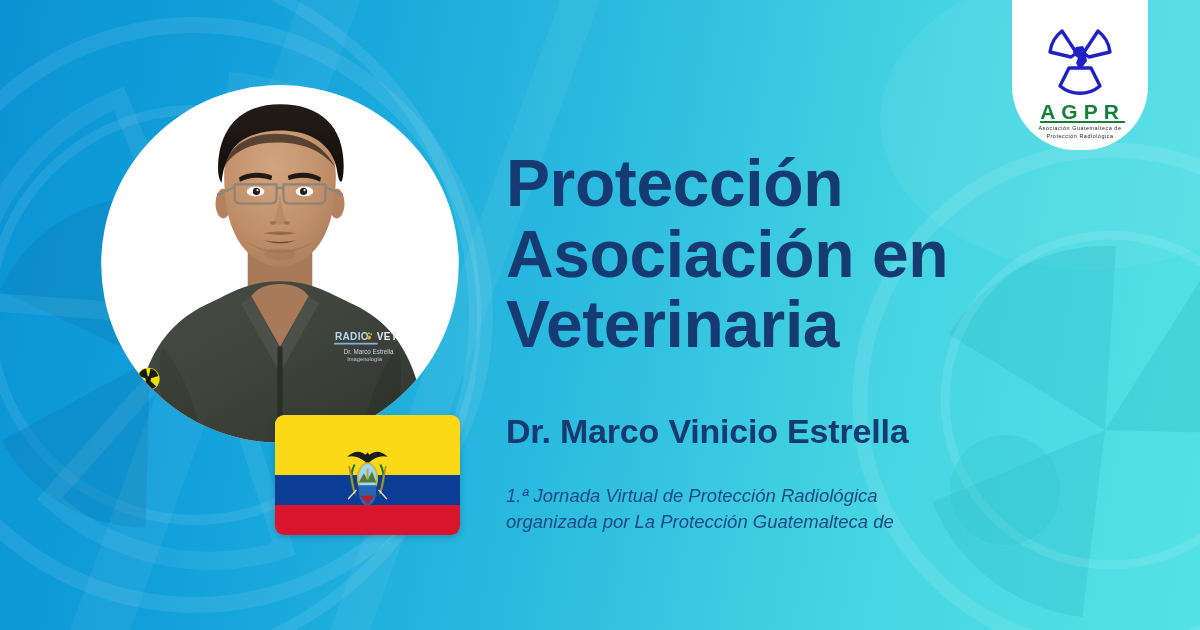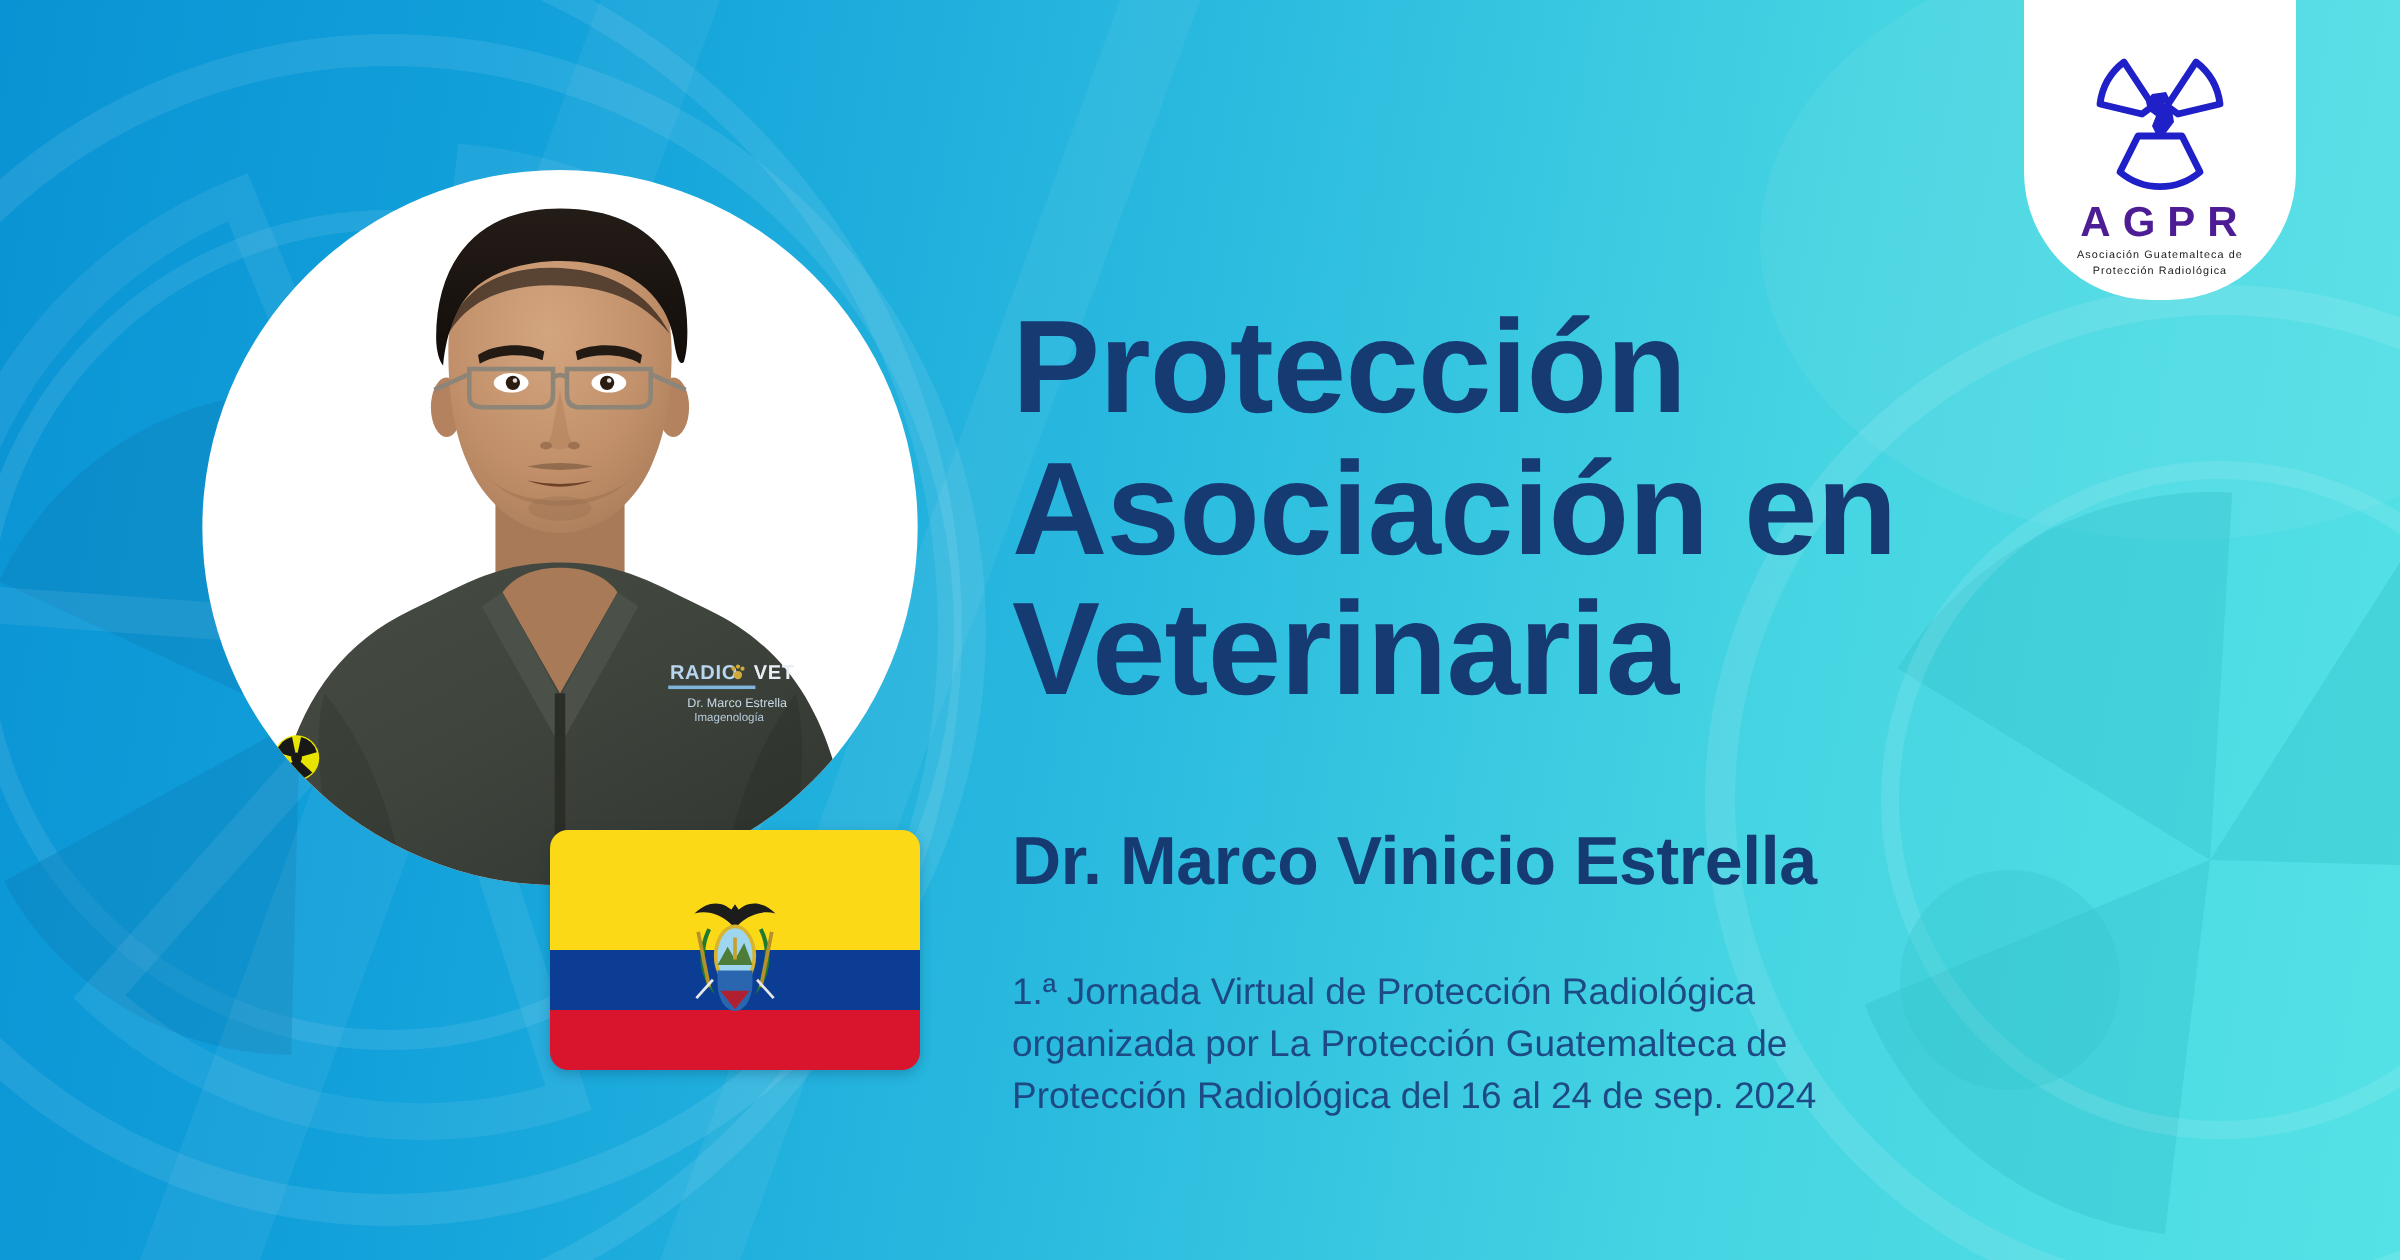--- a/index.html
+++ b/index.html
@@ -52,22 +52,23 @@
     width:136px; height:190px;
     background:#ffffff;
     border-radius:0 0 64px 64px;
     display:flex; flex-direction:column;
     align-items:center; justify-content:flex-end;
     padding-bottom:10px;
   }
   #logo-mark { width:84px; height:72px; display:block; }
   #logo-acronym {
     font-size:21px; font-weight:700; letter-spacing:6px;
-    color:#4c1d95; margin-top:1px; padding-left:5px;
+    color:#15803d; margin-top:1px; padding-left:5px;
     font-family:"Liberation Sans", sans-serif;
+    text-decoration:underline;
   }
   .logo-sub {
     font-size:5.4px; color:#1a1a1a; letter-spacing:.55px;
     line-height:1.5; text-align:center; white-space:nowrap;
     font-family:"Liberation Sans", sans-serif;
   }
 
   
   #text-block {
     position:absolute;
@@ -81,21 +82,21 @@
   #speaker-name {
     margin-top:52px;
     font-size:34px; font-weight:700;
     color:#163a72; letter-spacing:-.2px;
   }
   #event-info {
     margin-top:32px;
     font-size:18.5px; font-weight:400; line-height:1.42;
     color:#1d4a84;
   }
-  #event-info div { white-space:nowrap; }
+  #event-info div { white-space:nowrap;font-style:italic; }
 </style>
 </head>
 <body>
 
 <div id="banner">
 
   <svg class="bg-layer" width="1200" height="630" viewBox="0 0 1200 630">
     <defs>
       <clipPath id="clipAll">
           <rect x="0" y="0" width="1200" height="630"></rect>
@@ -321,17 +322,16 @@
       <div>Protección</div>
       <div>Asociación en</div>
       <div>Veterinaria</div>
     </h1>
 
     <div id="speaker-name">Dr. Marco Vinicio Estrella</div>
 
     <div id="event-info">
       <div>1.ª Jornada Virtual de Protección Radiológica</div>
       <div>organizada por La Protección Guatemalteca de</div>
-      <div>Protección Radiológica del 16 al 24 de sep. 2024</div>
     </div>
   </div>
 
 </div>
 
 </body></html>

